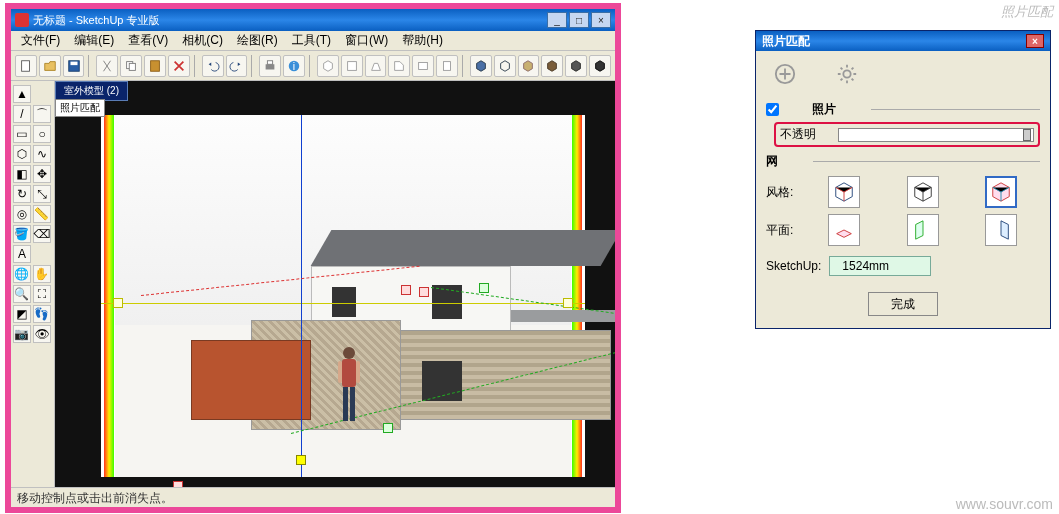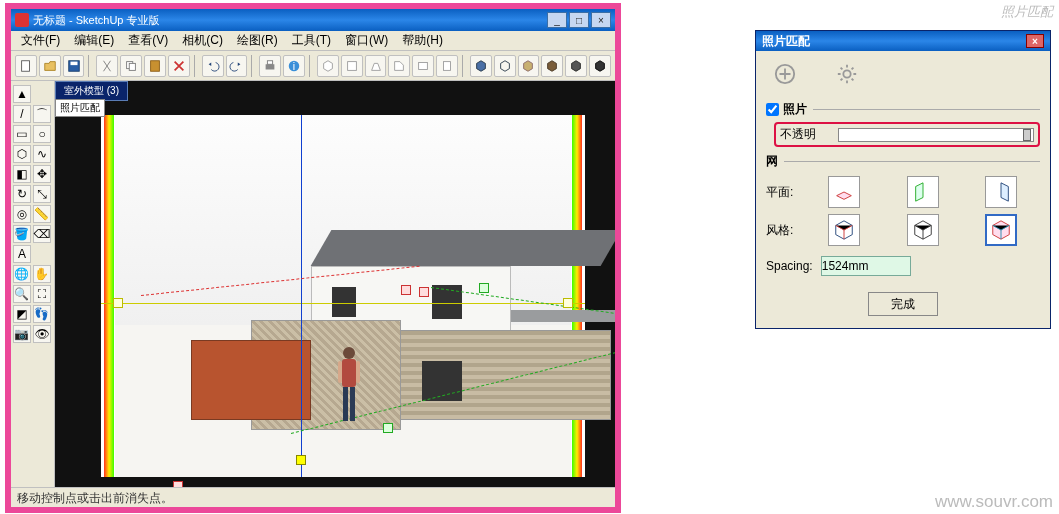--- a/index.html
+++ b/index.html
@@ -62,47 +62,47 @@
 
 
 .dialog { position: absolute; left: 755px; top: 30px; width: 296px; border: 1px solid #0a246a; background: #ece9d8; }
 .dlg-titlebar { background: linear-gradient(#0a5fc1,#2b86e8,#0a5fc1); height: 20px; display: flex; align-items: center; padding: 0 6px; color: #fff; font-weight: bold; font-size: 12px; }
 .dlg-titlebar .t { flex: 1; }
 .dlg-close { width: 18px; height: 14px; background: #d66; border: 1px solid #800; color: #fff; display: flex; align-items: center; justify-content: center; font-size: 10px; }
 .dlg-body { padding: 8px 10px 12px 10px; }
 .icon-row { display: flex; gap: 40px; padding: 4px 8px 10px 8px; }
 .big-icon { width: 22px; height: 22px; color: #999; }
 
-.sec-head { display: flex; align-items: center; margin: 6px 0 4px 0; }
+.sec-head { display: flex; align-items: center; margin: 6px 0 4px 0; gap: 29px; }
 .sec-head input[type=checkbox] { margin-right: 4px; }
 .sec-head .lbl { font-weight: bold; margin-right: 6px; }
 .sec-head .rule { flex: 1; height: 0; border-top: 1px solid #aaa; }
 
 .kv { margin: 4px 0 4px 14px; display: flex; align-items: center; gap: 4px; }
 .opacity-row { display: flex; align-items: center; margin: 4px 0 6px 8px; border: 2px solid #d14; border-radius: 4px; padding: 2px 4px; }
 .opacity-row .lbl { margin-right: 22px; }
 .slider-track { flex: 1; height: 14px; border: 1px solid #888; background: #fff; position: relative; }
 .slider-thumb { position: absolute; right: 2px; top: 0; width: 8px; height: 12px; background: #ccc; border: 1px solid #666; }
 
 .btn-wide { display: block; margin: 8px auto; width: 160px; height: 26px; background: #ece9d8; border: 1px solid #888; text-align: center; line-height: 24px; color: #888; }
 
 .grid-sec .row { display: flex; align-items: center; margin: 6px 0; gap: 12px; }
 .radio-group { display: flex; gap: 12px; align-items: center; }
 .style-btn { width: 32px; height: 32px; border: 1px solid #999; background: #fff; display: flex; align-items: center; justify-content: center; }
 .style-btn.sel { border: 2px solid #316ac5; }
 .cube { width: 22px; height: 22px; }
 
 .spacing-row { display: flex; align-items: center; gap: 8px; margin-top: 10px; }
-.spacing-row input { width: 90px; height: 20px; border: 1px solid #7a9; background: #dff8e6; padding: 0 0; font-size: 12px; }
+.spacing-row input { width: 102px; height: 20px; border: 1px solid #7a9; background: #dff8e6; padding: 0 12px; font-size: 12px; }
 
 .done-row { display: flex; justify-content: center; margin-top: 16px; }
 .done-btn { width: 70px; height: 24px; border: 1px solid #888; background: #ece9d8; }
 
 .watermark { position: absolute; right: 6px; top: 3px; color: #bbb; font-style: italic; font-size: 13px; }
-.watermark2 { position: absolute; right: 6px; bottom: 2px; color: #bbb; font-size: 17px; }
+.watermark2 { position: absolute; right: 6px; bottom: 2px; color: #bbb; font-size: 14px; }
 </style>
 </head>
 <body>
 
 <div class="main-window">
   <div class="titlebar">
     <span class="ico"></span>
     <span class="title">无标题 - SketchUp 专业版</span>
     <div class="win-btns">
       <div class="win-btn">_</div>
@@ -299,21 +299,21 @@
           <div class="lt">◩</div>
           <div class="lt">👣</div>
         </div>
       <div class="row">
           <div class="lt">📷</div>
           <div class="lt">👁</div>
         </div>
     </div>
 
     <div class="viewport">
-      <div class="scene-tab">室外模型 (3)</div>
+      <div class="scene-tab">室外模型 (2)</div>
       <div class="photo-match-label">照片匹配</div>
 
       <div class="photo">
         <div class="strip-gr left"></div>
         <div class="strip-gr right"></div>
         <div class="sky"></div>
         <div class="ground"></div>
 
         <div class="yellow-horizon" style="top:52%;"></div>
         <div class="blue-axis" style="left:200px;"></div>
@@ -400,64 +400,64 @@
       </div>
     </div>
 
 
     <div class="sec-head">
       <span class="lbl">网</span>
       <div class="rule"></div>
     </div>
     <div class="grid-sec">
       <div class="row">
+        <span>风格:</span>
+        <div style="flex:1; display:flex; justify-content:space-around;">
+          <div class="style-btn">
+              <svg class="cube" viewBox="0 0 24 24">
+                <path d="M12 2l9 5v10l-9 5-9-5V7z" fill="#fff" stroke="#247"></path>
+                <path d="M3 7l9 5 9-5M12 12v10" stroke="#c33"></path>
+              </svg>
+            </div>
+          <div class="style-btn">
+              <svg class="cube" viewBox="0 0 24 24">
+                <path d="M12 2l9 5v10l-9 5-9-5V7z" fill="#fff" stroke="#333"></path>
+                <path d="M3 7l9 5 9-5M12 12v10" stroke="#333"></path>
+              </svg>
+            </div>
+          <div class="style-btn sel">
+              <svg class="cube" viewBox="0 0 24 24">
+                <path d="M12 2l9 5v10l-9 5-9-5V7z" fill="#fde" stroke="#c33"></path>
+                <path d="M3 7l9 5 9-5M12 12v10" stroke="#28a"></path>
+              </svg>
+            </div>
+        </div>
+      </div>
+      <div class="row">
         <span>平面:</span>
         <div style="flex:1; display:flex; justify-content:space-around;">
           <div class="style-btn">
               <svg class="cube" viewBox="0 0 24 24">
                 <path d="M4 16l8 4 8-4-8-4z" fill="#fde" stroke="#c33"></path>
               </svg>
             </div>
           <div class="style-btn">
               <svg class="cube" viewBox="0 0 24 24">
                 <path d="M4 6l8-4 0 16-8 4z" fill="#dfe" stroke="#2a2"></path>
               </svg>
             </div>
           <div class="style-btn">
               <svg class="cube" viewBox="0 0 24 24">
                 <path d="M20 6l-8-4 0 16 8 4z" fill="#def" stroke="#247"></path>
               </svg>
             </div>
         </div>
       </div>
-      <div class="row">
-        <span>风格:</span>
-        <div style="flex:1; display:flex; justify-content:space-around;">
-          <div class="style-btn">
-              <svg class="cube" viewBox="0 0 24 24">
-                <path d="M12 2l9 5v10l-9 5-9-5V7z" fill="#fff" stroke="#247"></path>
-                <path d="M3 7l9 5 9-5M12 12v10" stroke="#c33"></path>
-              </svg>
-            </div>
-          <div class="style-btn">
-              <svg class="cube" viewBox="0 0 24 24">
-                <path d="M12 2l9 5v10l-9 5-9-5V7z" fill="#fff" stroke="#333"></path>
-                <path d="M3 7l9 5 9-5M12 12v10" stroke="#333"></path>
-              </svg>
-            </div>
-          <div class="style-btn sel">
-              <svg class="cube" viewBox="0 0 24 24">
-                <path d="M12 2l9 5v10l-9 5-9-5V7z" fill="#fde" stroke="#c33"></path>
-                <path d="M3 7l9 5 9-5M12 12v10" stroke="#28a"></path>
-              </svg>
-            </div>
-        </div>
-      </div>
       <div class="spacing-row">
-        <span>Spacing:</span>
+        <span>SketchUp:</span>
         <input type="text" value="1524mm" style="">
       </div>
     </div>
 
     <div class="done-row">
       <button class="done-btn">完成</button>
     </div>
   </div>
 </div>
 

